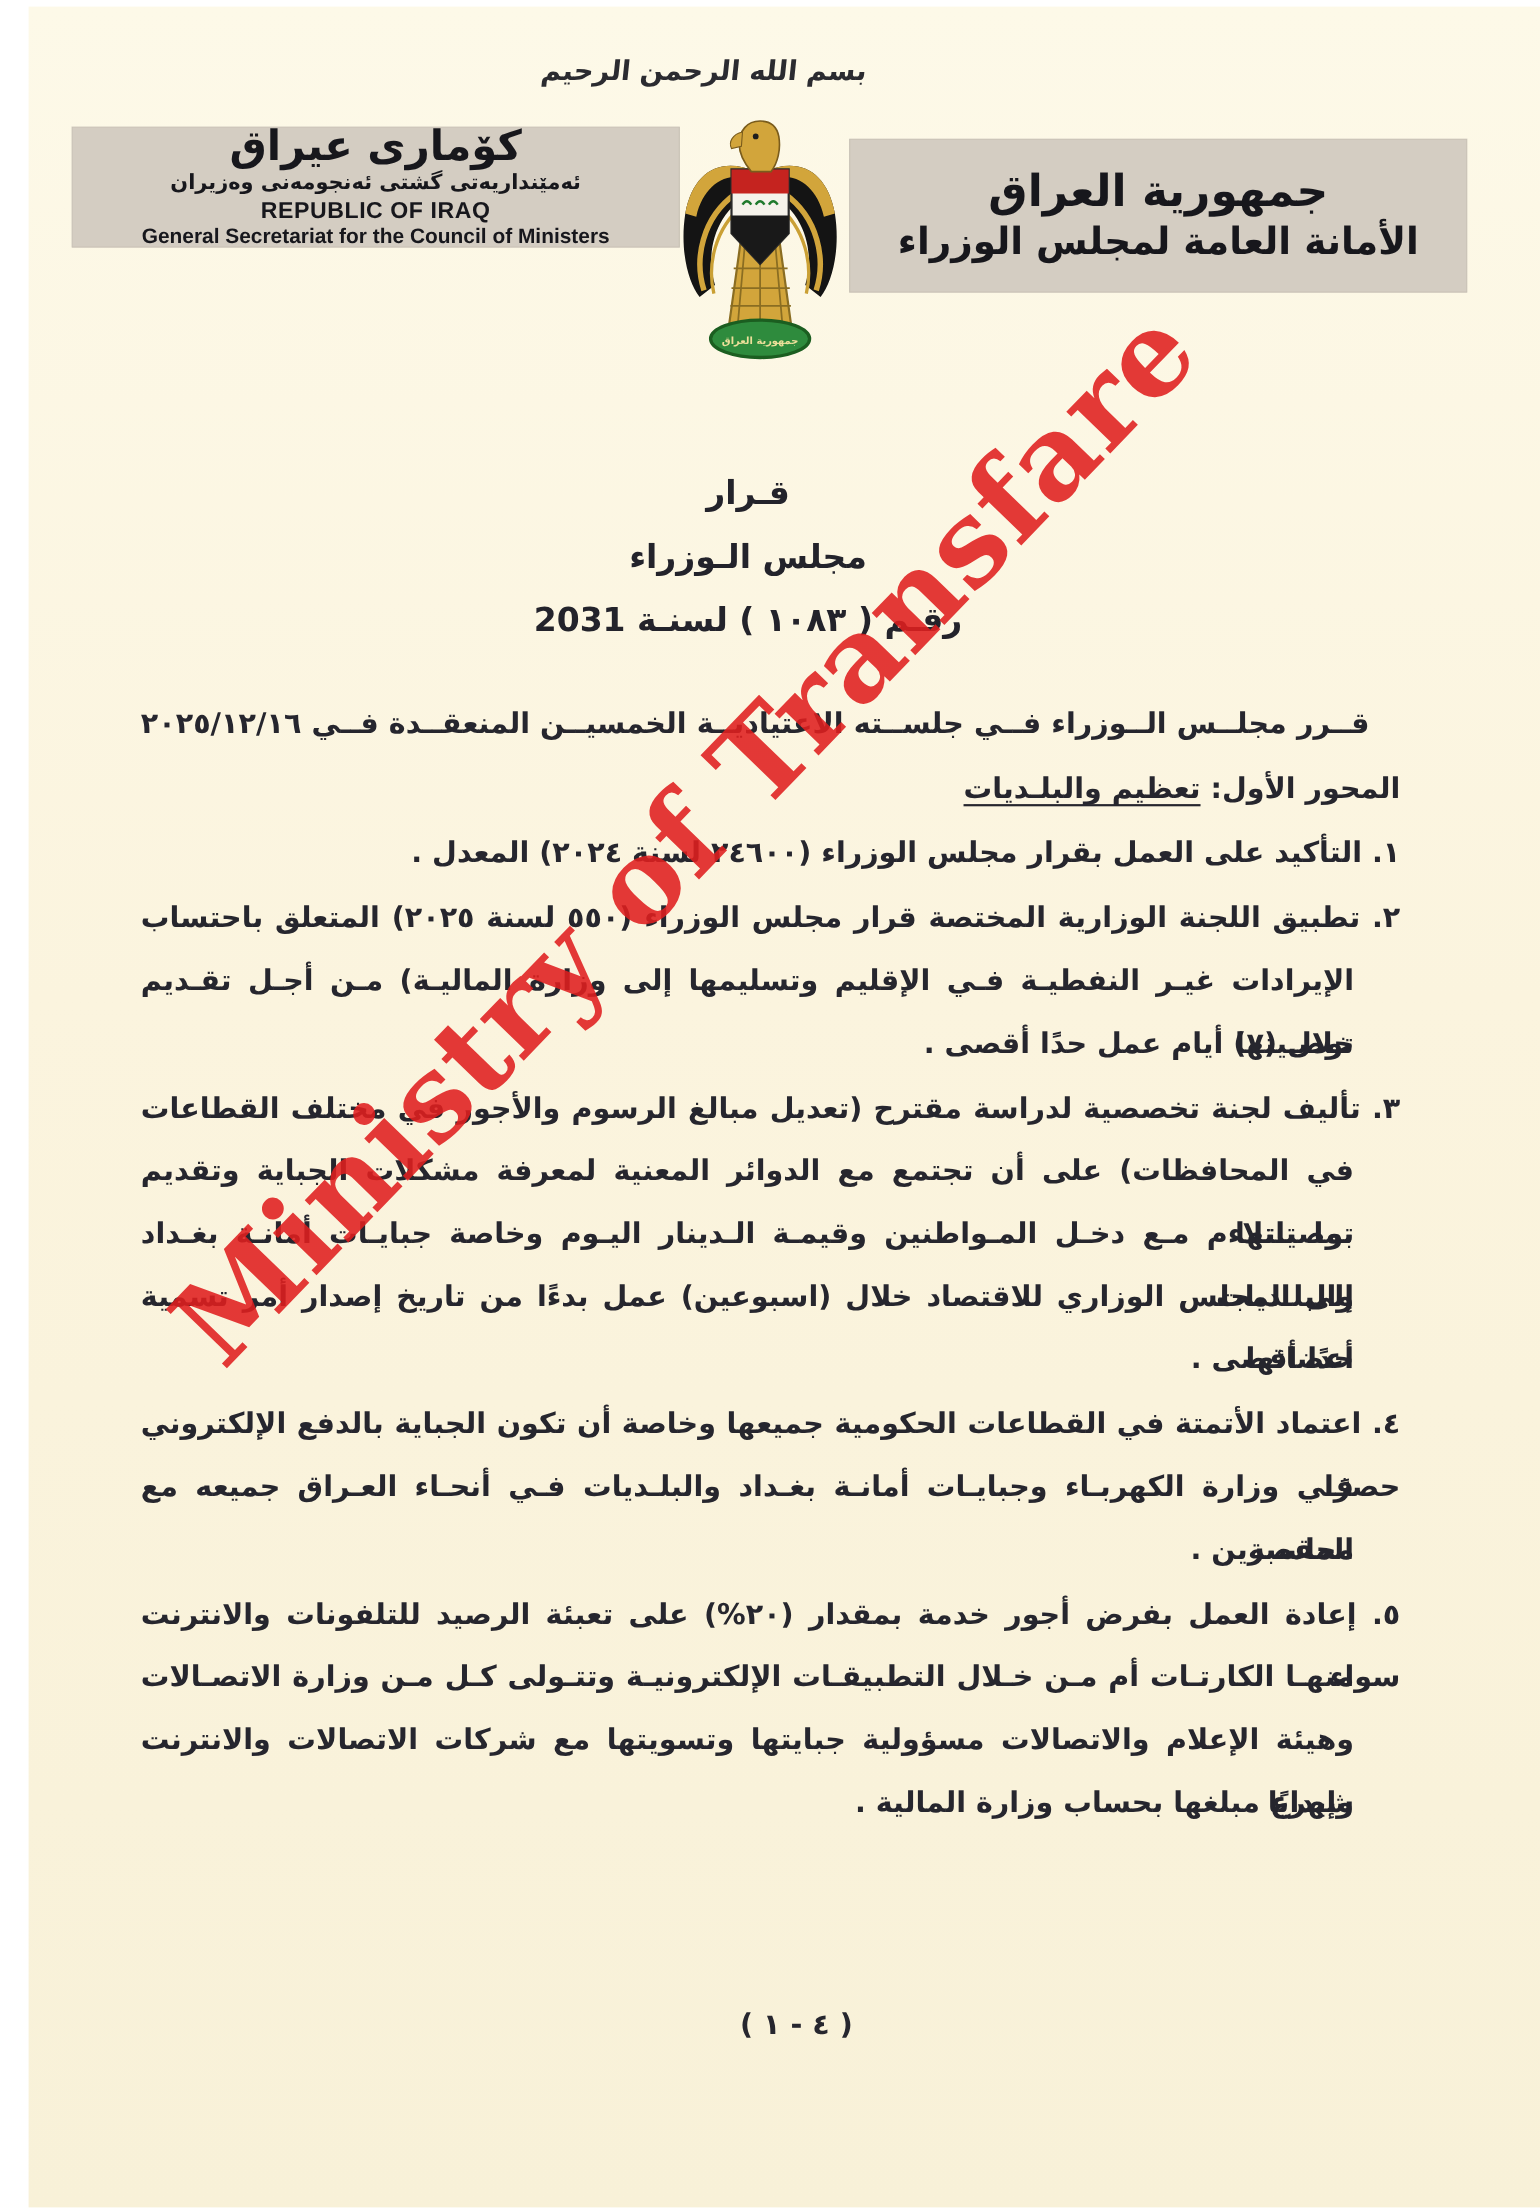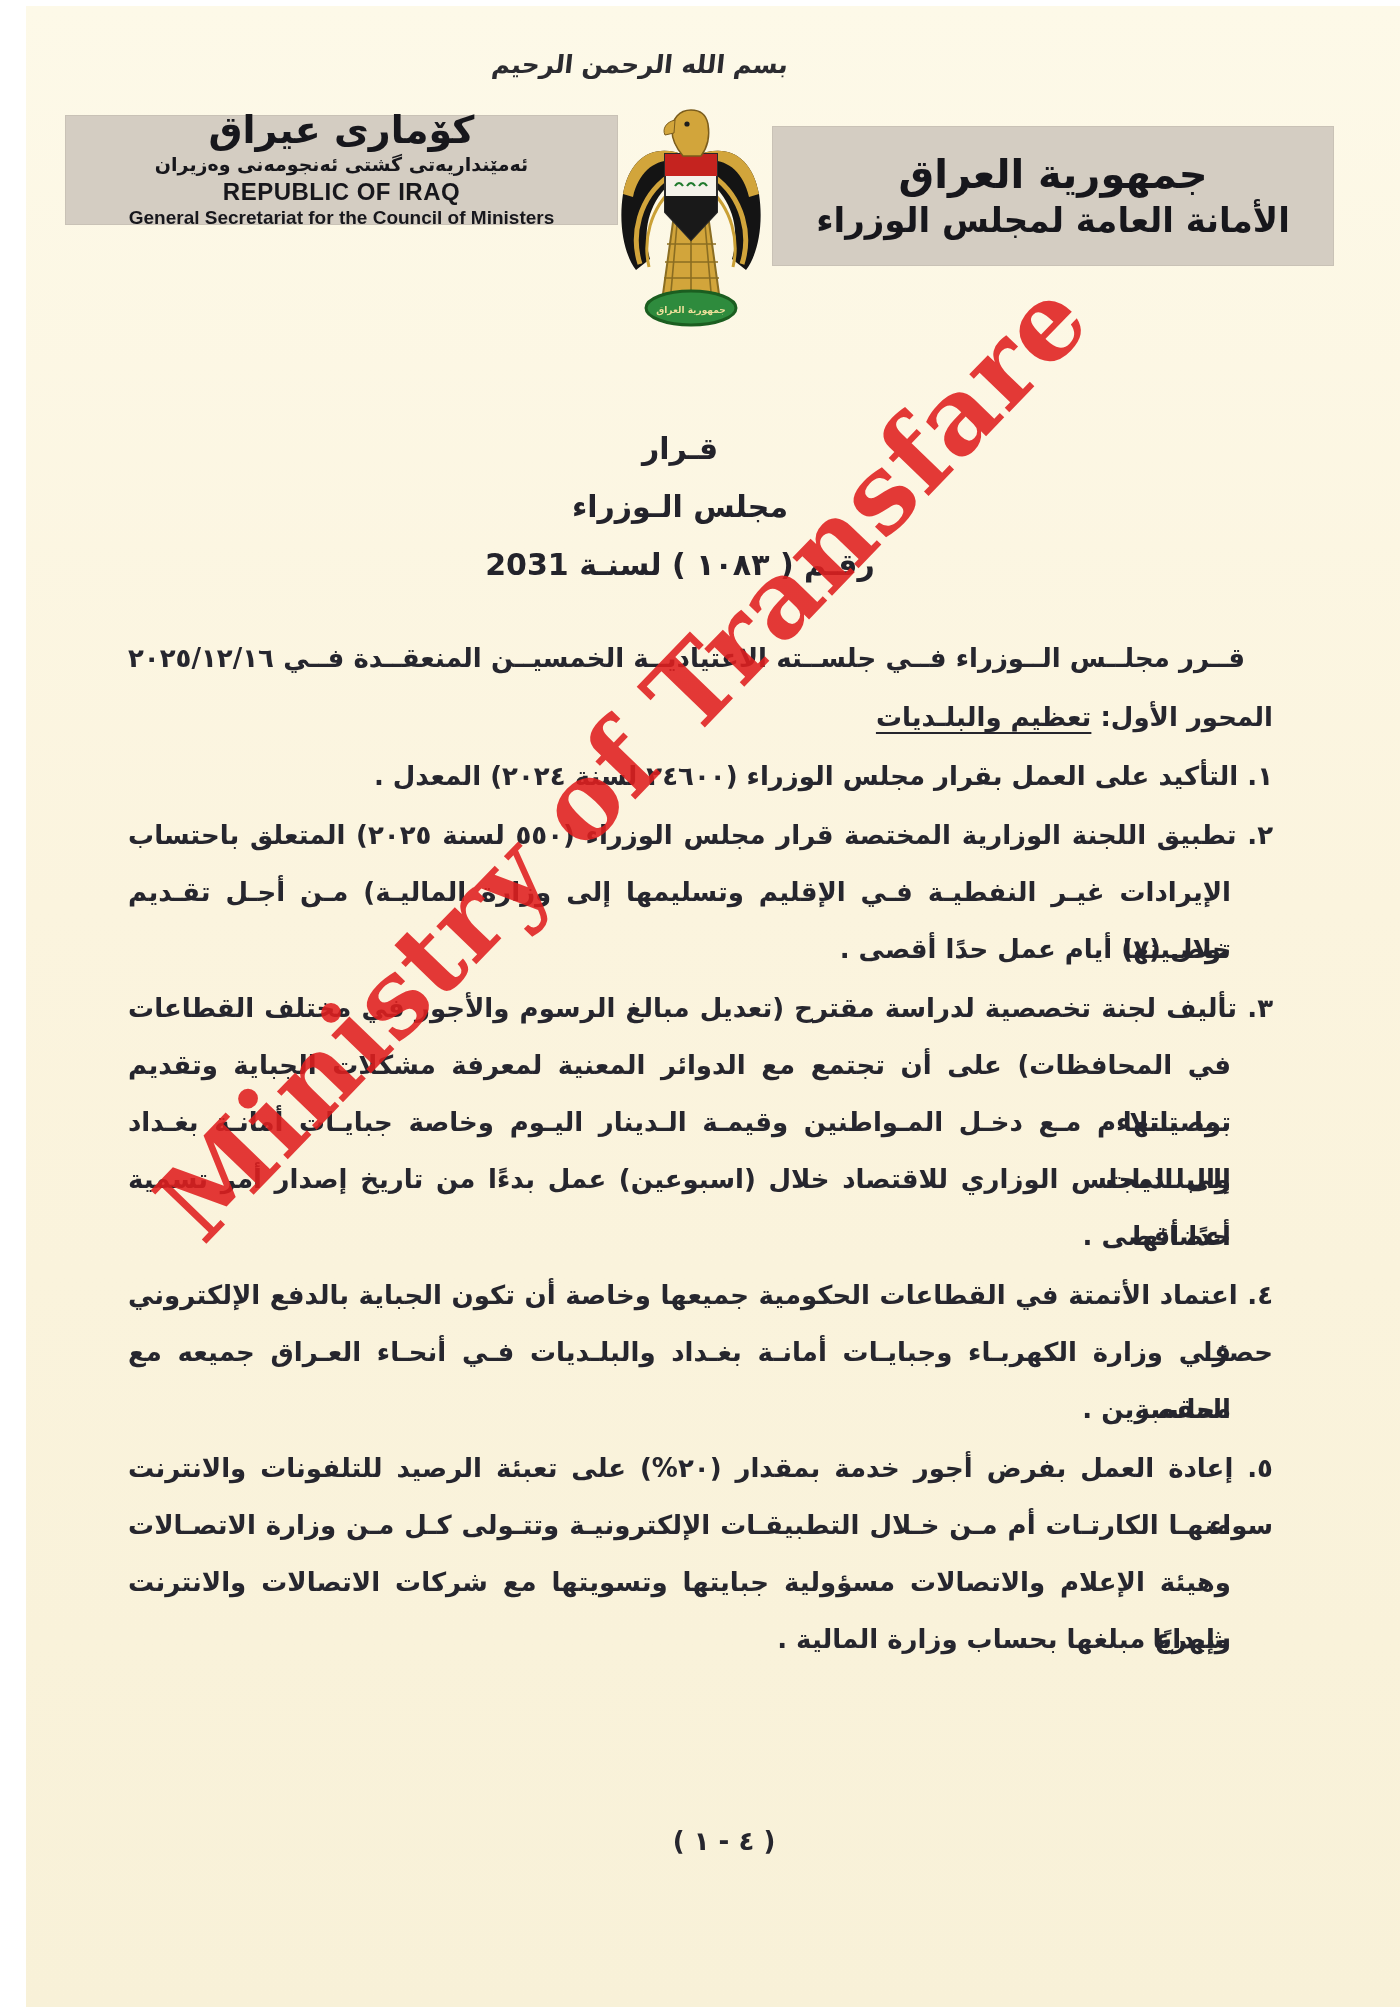--- a/index.html
+++ b/index.html
@@ -10,21 +10,21 @@
   
   .bismillah{position:absolute;left:0;top:44px;width:1228px;text-align:center;
              font-size:25px;font-weight:700;color:#2b2b30;transform:skewX(-6deg);}
   .hdr-box{position:absolute;background:#d4cdc2;box-shadow:0 0 0 1px #c9c2b6 inset;
            display:flex;flex-direction:column;justify-content:center;align-items:center;
            color:#17171c;text-align:center;}
   .hdr-left{left:39px;top:109px;width:553px;height:110px;}
   .hdr-right{left:746px;top:120px;width:562px;height:140px;}
   .ku-title{font-size:38px;font-weight:700;line-height:1.05;}
   .ku-sub{font-size:19px;font-weight:700;margin-top:2px;}
-  .en-title{font-family:"Liberation Sans",sans-serif;font-size:24px;font-weight:700;margin-top:3px;letter-spacing:.5px;}
+  .en-title{font-family:"Liberation Sans",sans-serif;font-size:21px;font-weight:700;margin-top:3px;letter-spacing:.5px;}
   .en-sub{font-family:"Liberation Sans",sans-serif;font-size:19px;font-weight:700;margin-top:1px;}
   .ar-title{font-size:40px;font-weight:700;line-height:1.1;}
   .ar-sub{font-size:34px;font-weight:700;margin-top:4px;}
   .emblem{position:absolute;left:589px;top:98px;width:152px;height:228px;z-index:3;}
   
   .title-block{position:absolute;left:0;top:414px;width:1308px;text-align:center;color:#23232b;z-index:2;}
   .title-block div{height:58px;line-height:58px;font-size:30px;font-weight:700;}
   
   .docbody{position:absolute;left:102px;top:624px;width:1145px;direction:rtl;color:#26262e;z-index:2;}
   .line{height:57px;line-height:57px;font-size:26px;font-weight:700;text-align:right;}

